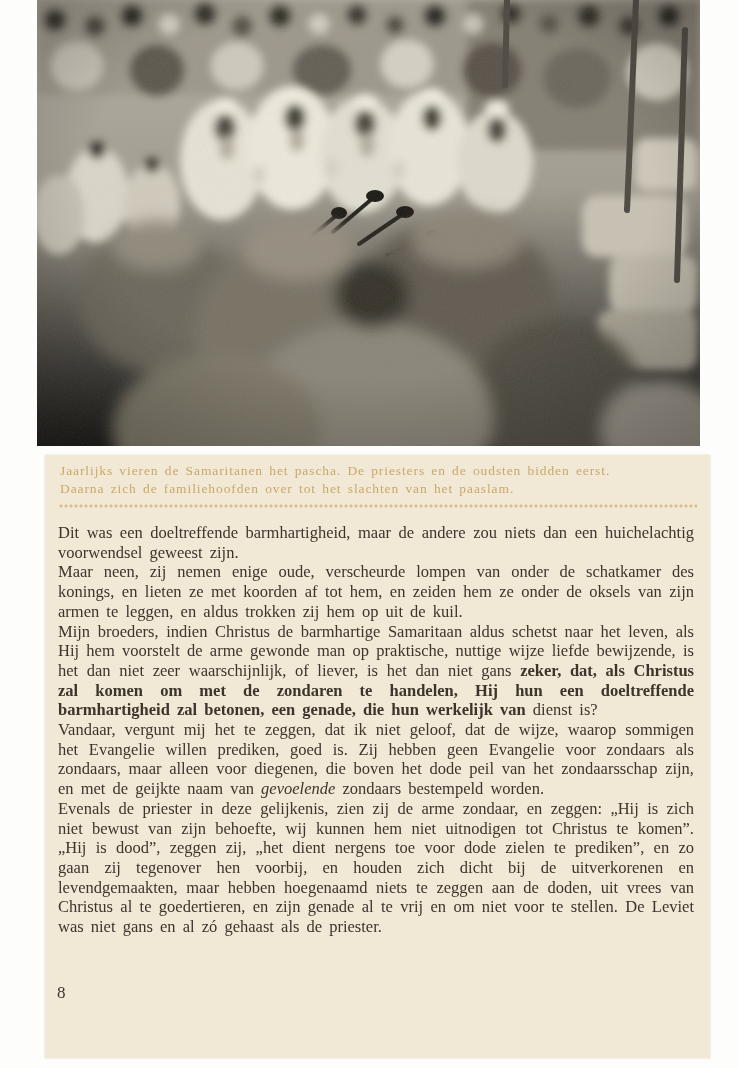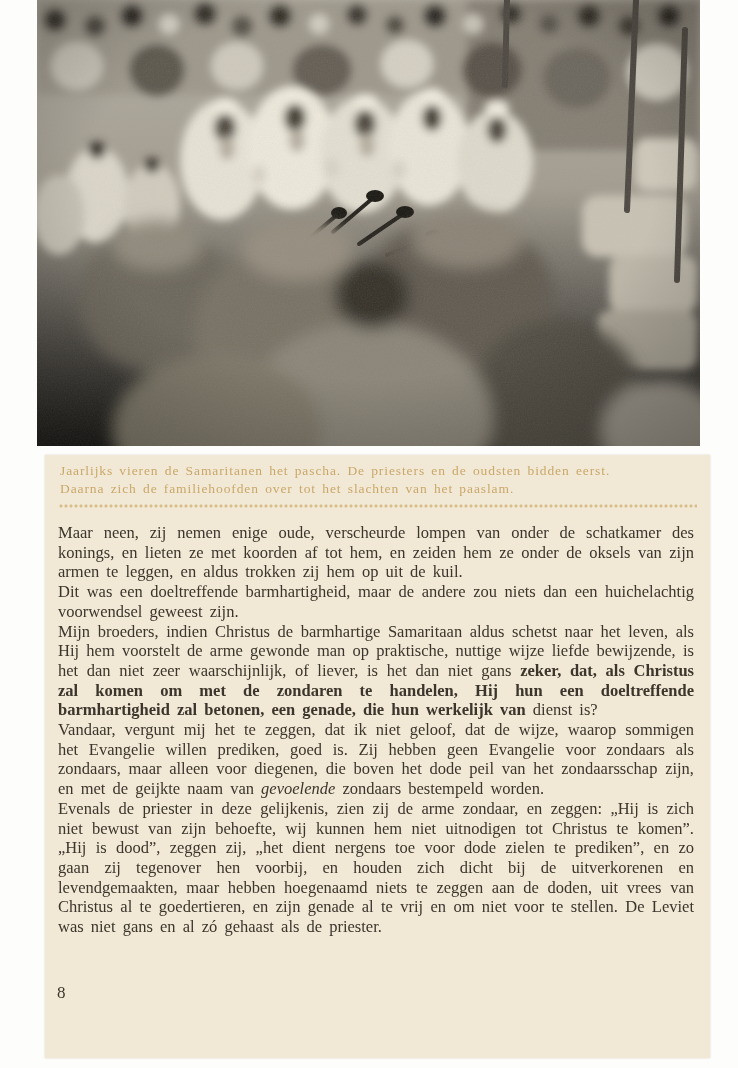--- a/index.html
+++ b/index.html
@@ -191,22 +191,22 @@
     </svg>
   </div>
 
   <div class="page">
     <div class="caption">
         <div>Jaarlijks vieren de Samaritanen het pascha. De priesters en de oudsten bidden eerst.</div>
         <div>Daarna zich de familiehoofden over tot het slachten van het paaslam.</div>
       </div>
     <div class="divider"></div>
     <div class="body-text">
+        <p><span class="run-normal">Dit was een doeltreffende barmhartigheid, maar de andere zou niets dan een huichelachtig voorwendsel geweest zijn.</span></p>
         <p><span class="run-normal">Maar neen, zij nemen enige oude, verscheurde lompen van onder de schatkamer des konings, en lieten ze met koorden af tot hem, en zeiden hem ze onder de oksels van zijn armen te leggen, en aldus trokken zij hem op uit de kuil.</span></p>
-        <p><span class="run-normal">Dit was een doeltreffende barmhartigheid, maar de andere zou niets dan een huichelachtig voorwendsel geweest zijn.</span></p>
         <p><span class="run-normal">Mijn broeders, indien Christus de barmhartige Samaritaan aldus schetst naar het leven, als Hij hem voorstelt de arme gewonde man op praktische, nuttige wijze liefde bewijzende, is het dan niet zeer waarschijnlijk, of liever, is het dan niet gans </span><span class="run-bold">zeker, dat, als Christus zal komen om met de zondaren te handelen, Hij hun een doeltreffende barmhartigheid zal betonen, een genade, die hun werkelijk van </span><span class="run-normal">dienst is?</span></p>
         <p><span class="run-normal">Vandaar, vergunt mij het te zeggen, dat ik niet geloof, dat de wijze, waarop sommigen het Evangelie willen prediken, goed is. Zij hebben geen Evangelie voor zondaars als zondaars, maar alleen voor diegenen, die boven het dode peil van het zondaarsschap zijn, en met de geijkte naam van </span><span class="run-italic">gevoelende</span><span class="run-normal"> zondaars bestempeld worden.</span></p>
         <p><span class="run-normal">Evenals de priester in deze gelijkenis, zien zij de arme zondaar, en zeggen: „Hij is zich niet bewust van zijn behoefte, wij kunnen hem niet uitnodigen tot Christus te komen”. „Hij is dood”, zeggen zij, „het dient nergens toe voor dode zielen te prediken”, en zo gaan zij tegenover hen voorbij, en houden zich dicht bij de uitverkorenen en levendgemaakten, maar hebben hoegenaamd niets te zeggen aan de doden, uit vrees van Christus al te goedertieren, en zijn genade al te vrij en om niet voor te stellen. De Leviet was niet gans en al zó gehaast als de priester.</span></p>
       </div>
     <div class="page-number">8</div>
   </div>
 
 </div>
 
 </body></html>

